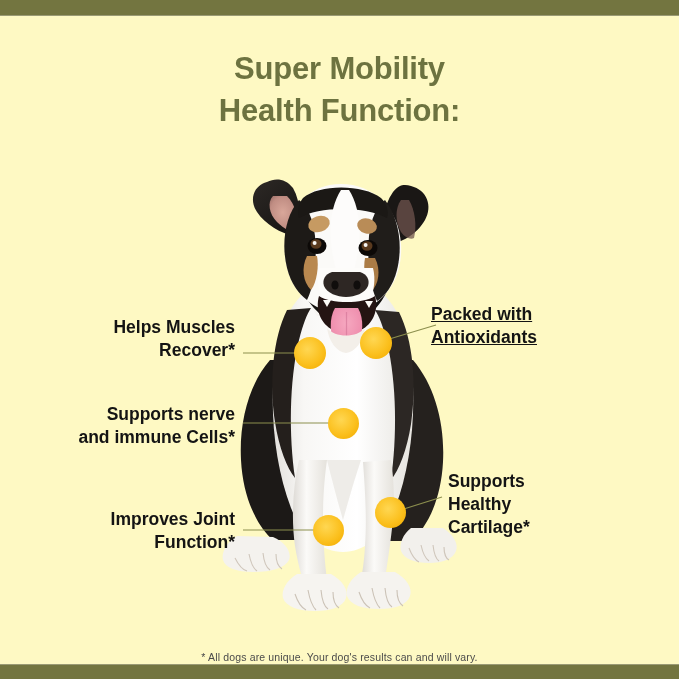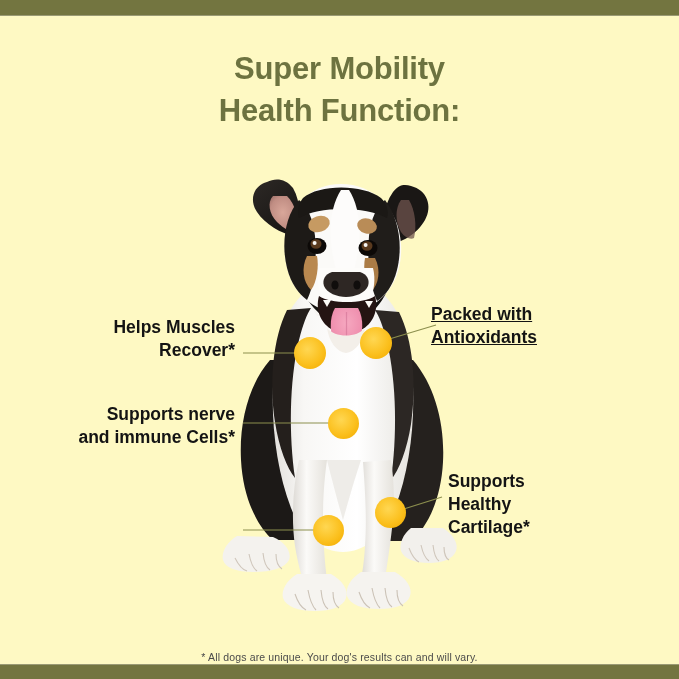--- a/index.html
+++ b/index.html
@@ -243,20 +243,22 @@
   <div class="dot" id="dot-muscles"></div>
   <div class="dot" id="dot-antiox"></div>
   <div class="dot" id="dot-nerve"></div>
   <div class="dot" id="dot-cartilage"></div>
   <div class="dot" id="dot-joint"></div>
 
   <div class="label left" id="lbl-nerve">Supports nerve
 and immune Cells*</div>
   <div class="label left" id="lbl-muscles">Helps Muscles
 Recover*</div>
+  <div class="label left" id="lbl-joint">Improves Joint
+Function*</div>
   <div class="label right" id="lbl-antiox">Packed with
 Antioxidants</div>
   <div class="label right" id="lbl-cartilage">Supports
 Healthy
 Cartilage*</div>
 
   <div class="footnote">* All dogs are unique. Your dog's results can and will vary.</div>
 
   <div class="bar bar-bottom"></div>
 </div>

